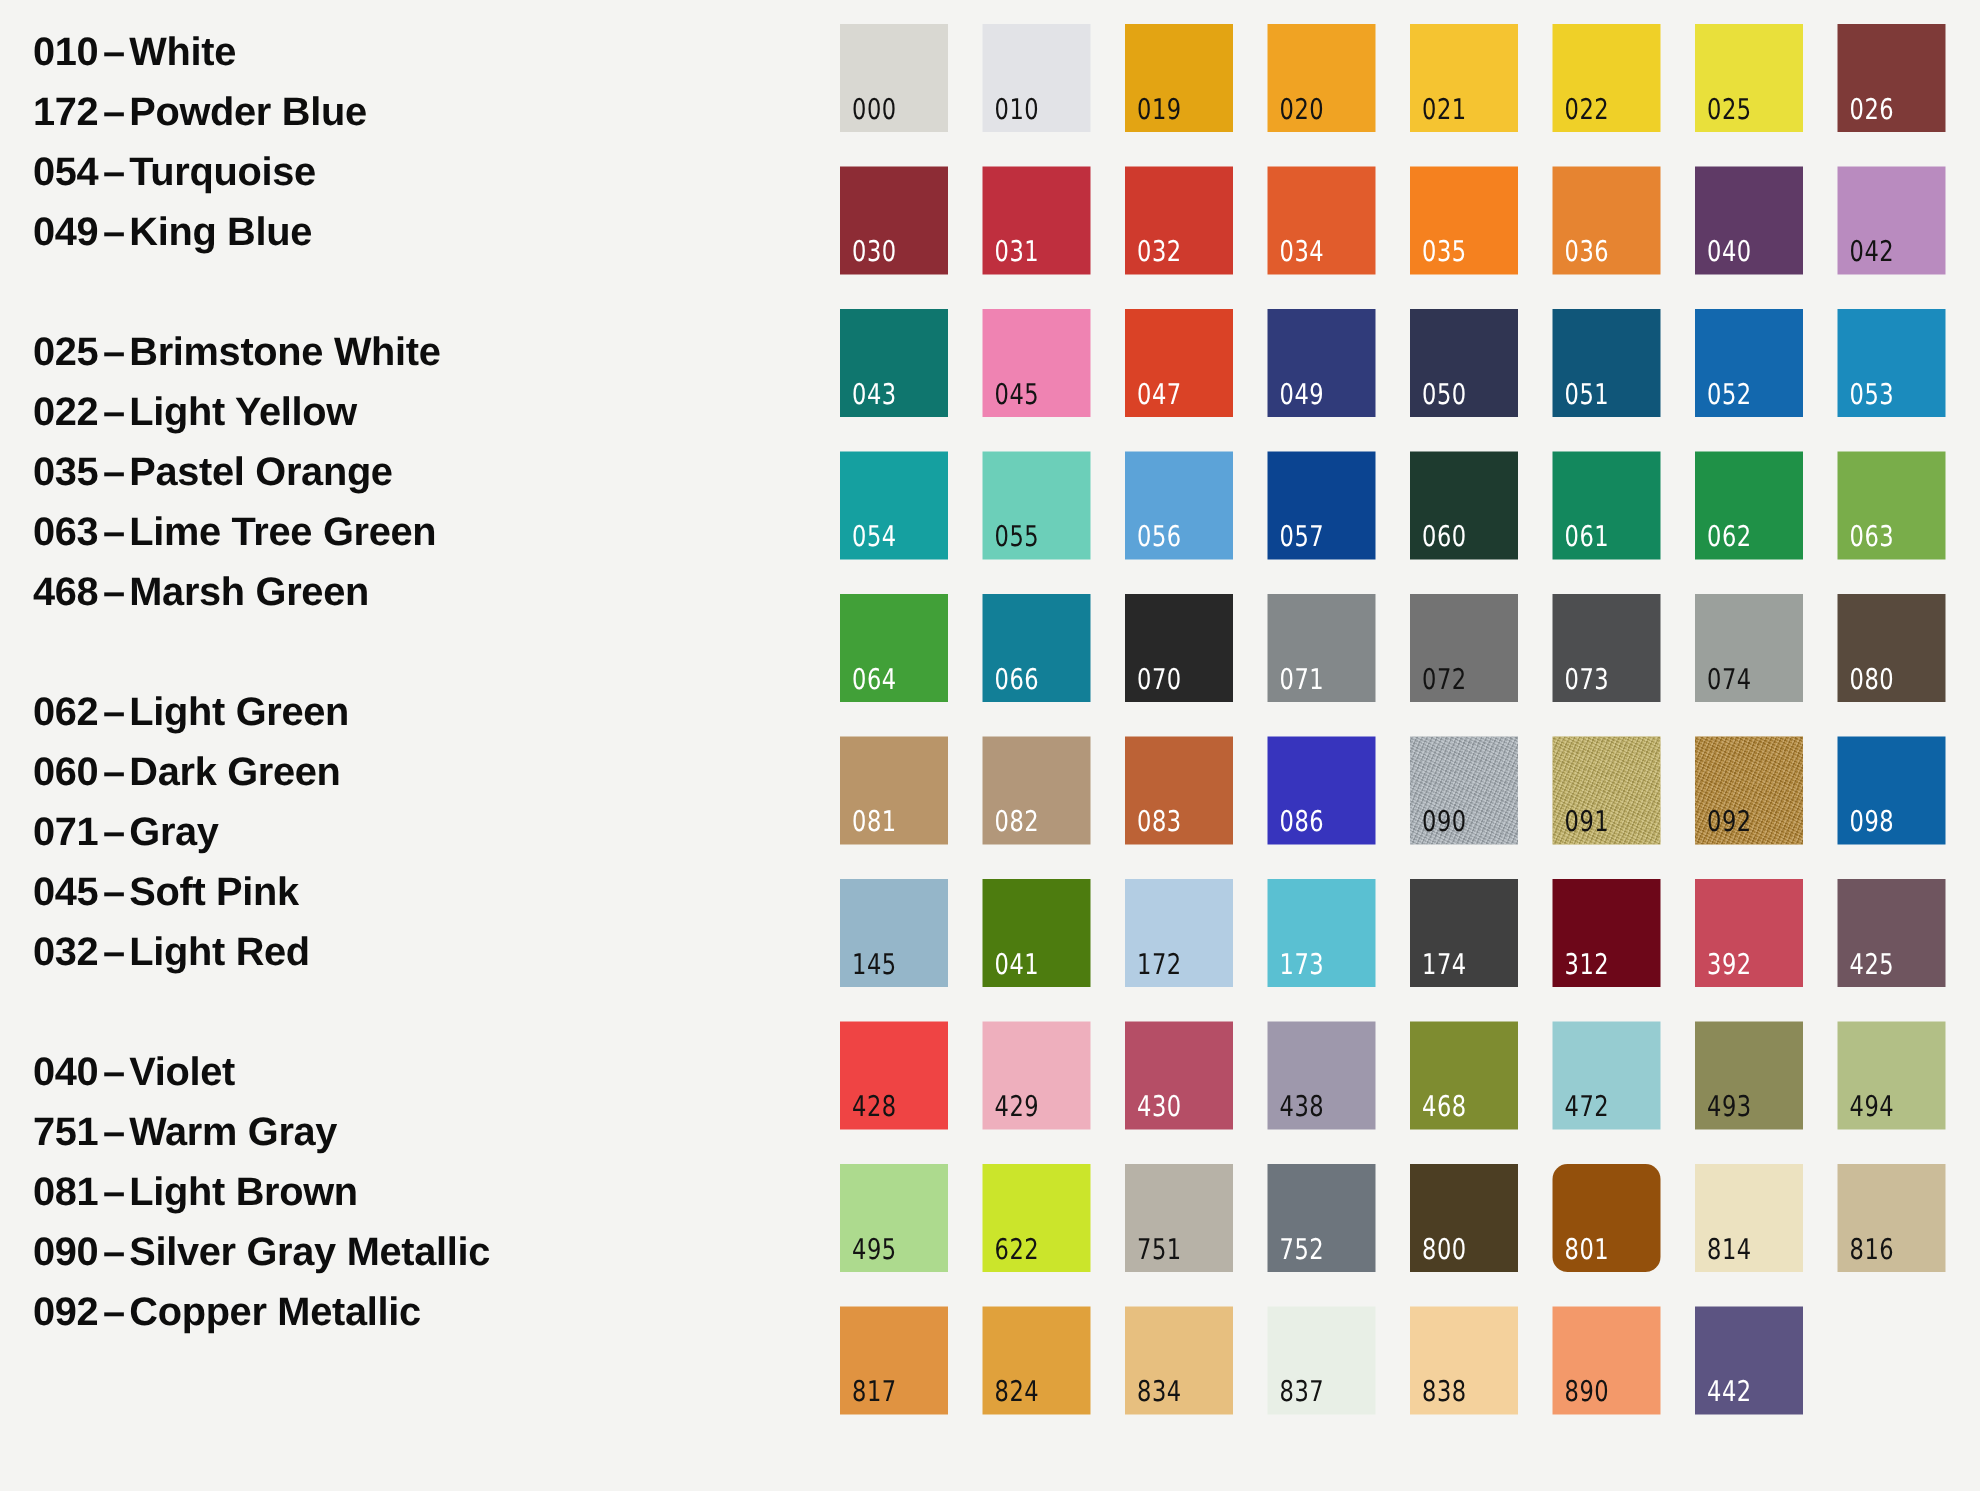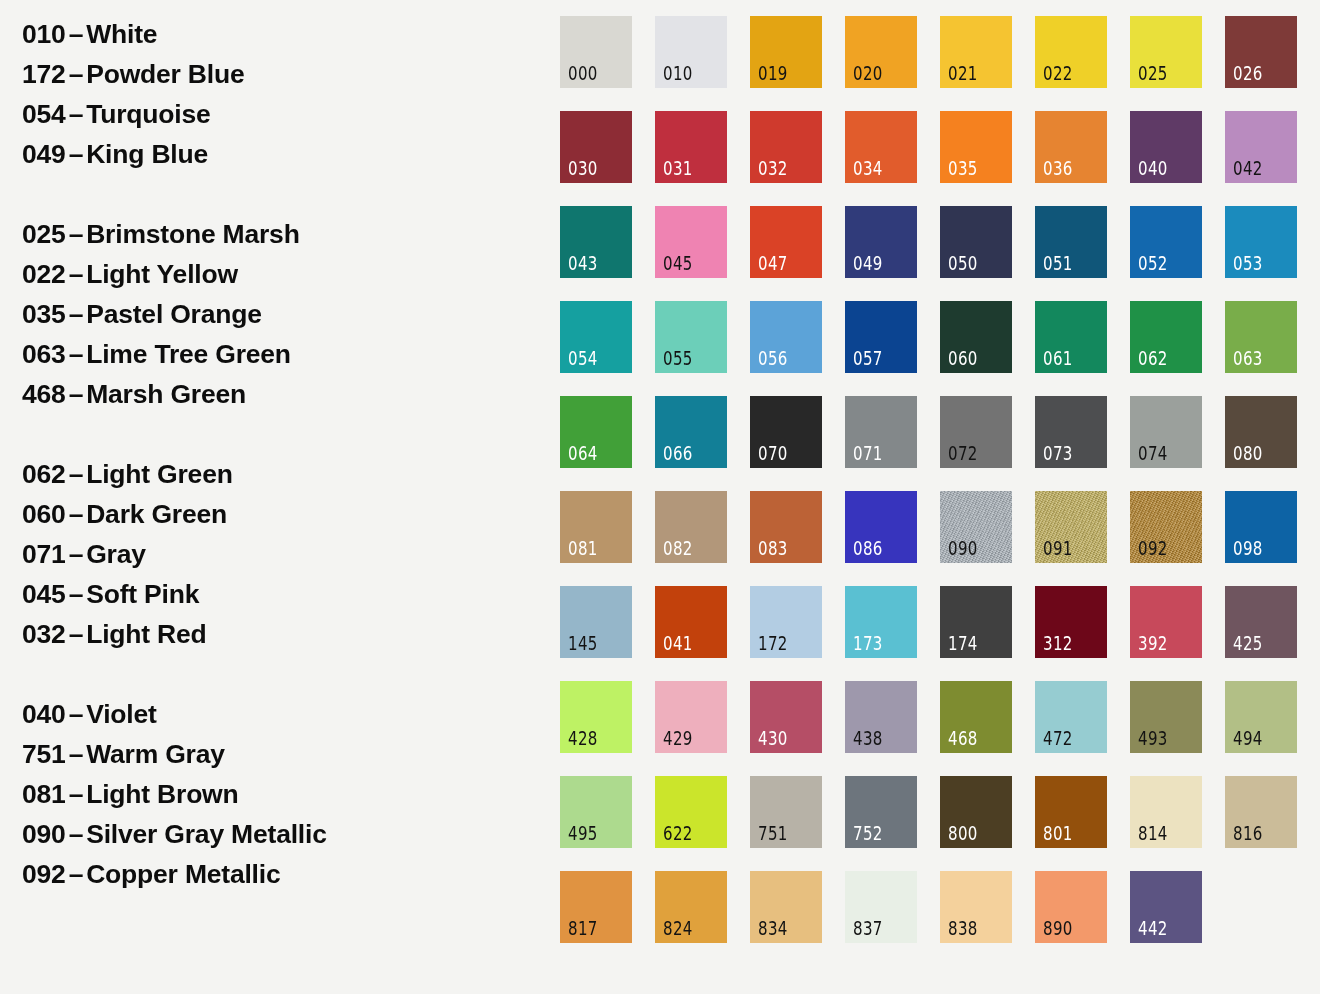--- a/index.html
+++ b/index.html
@@ -107,21 +107,21 @@
 <body style="background: rgb(244, 244, 242);">
 
 <div id="legend">
     <div class="legend-group">
       <div class="legend-line"><span class="legend-code">010</span><span class="legend-dash">–</span><span class="legend-name">White</span></div>
       <div class="legend-line"><span class="legend-code">172</span><span class="legend-dash">–</span><span class="legend-name">Powder Blue</span></div>
       <div class="legend-line"><span class="legend-code">054</span><span class="legend-dash">–</span><span class="legend-name">Turquoise</span></div>
       <div class="legend-line"><span class="legend-code">049</span><span class="legend-dash">–</span><span class="legend-name">King Blue</span></div>
     </div>
     <div class="legend-group">
-      <div class="legend-line"><span class="legend-code">025</span><span class="legend-dash">–</span><span class="legend-name">Brimstone Marsh</span></div>
+      <div class="legend-line"><span class="legend-code">025</span><span class="legend-dash">–</span><span class="legend-name">Brimstone White</span></div>
       <div class="legend-line"><span class="legend-code">022</span><span class="legend-dash">–</span><span class="legend-name">Light Yellow</span></div>
       <div class="legend-line"><span class="legend-code">035</span><span class="legend-dash">–</span><span class="legend-name">Pastel Orange</span></div>
       <div class="legend-line"><span class="legend-code">063</span><span class="legend-dash">–</span><span class="legend-name">Lime Tree Green</span></div>
       <div class="legend-line"><span class="legend-code">468</span><span class="legend-dash">–</span><span class="legend-name">Marsh Green</span></div>
     </div>
     <div class="legend-group">
       <div class="legend-line"><span class="legend-code">062</span><span class="legend-dash">–</span><span class="legend-name">Light Green</span></div>
       <div class="legend-line"><span class="legend-code">060</span><span class="legend-dash">–</span><span class="legend-name">Dark Green</span></div>
       <div class="legend-line"><span class="legend-code">071</span><span class="legend-dash">–</span><span class="legend-name">Gray</span></div>
       <div class="legend-line"><span class="legend-code">045</span><span class="legend-dash">–</span><span class="legend-name">Soft Pink</span></div>
@@ -277,42 +277,42 @@
     </div>
     <div class="swatch dark-text metallic" style="background: rgb(177, 130, 46);">
       <span class="code">092</span>
     </div>
     <div class="swatch light-text" style="background: rgb(13, 99, 165);">
       <span class="code">098</span>
     </div>
     <div class="swatch dark-text" style="background: rgb(149, 182, 201);">
       <span class="code">145</span>
     </div>
-    <div class="swatch light-text" style="background: #c2410c; text-align: center;">
+    <div class="swatch light-text" style="background: #4d7c0f; text-align: center;">
       <span class="code">041</span>
     </div>
     <div class="swatch dark-text" style="background: rgb(179, 205, 227);">
       <span class="code">172</span>
     </div>
     <div class="swatch light-text" style="background: rgb(90, 192, 210);">
       <span class="code">173</span>
     </div>
     <div class="swatch light-text" style="background: #404040; text-align: center;">
       <span class="code">174</span>
     </div>
     <div class="swatch light-text" style="background: rgb(109, 7, 25);">
       <span class="code">312</span>
     </div>
     <div class="swatch light-text" style="background: rgb(199, 73, 91);">
       <span class="code">392</span>
     </div>
     <div class="swatch light-text" style="background: rgb(111, 85, 95);">
       <span class="code">425</span>
     </div>
-    <div class="swatch dark-text" style="background: #bef264; padding-left: 24px;">
+    <div class="swatch dark-text" style="background: #ef4444; padding-left: 24px;">
       <span class="code">428</span>
     </div>
     <div class="swatch dark-text" style="background: rgb(238, 175, 189);">
       <span class="code">429</span>
     </div>
     <div class="swatch light-text" style="background: rgb(181, 78, 102);">
       <span class="code">430</span>
     </div>
     <div class="swatch dark-text" style="background: rgb(158, 152, 172);">
       <span class="code">438</span>
@@ -337,21 +337,21 @@
     </div>
     <div class="swatch dark-text" style="background: rgb(183, 178, 167);">
       <span class="code">751</span>
     </div>
     <div class="swatch light-text" style="background: rgb(109, 117, 125);">
       <span class="code">752</span>
     </div>
     <div class="swatch light-text" style="background: rgb(76, 62, 35);">
       <span class="code">800</span>
     </div>
-    <div class="swatch light-text" style="background: rgb(147, 80, 12);">
+    <div class="swatch light-text" style="background: rgb(147, 80, 12); border-radius: 10px;">
       <span class="code">801</span>
     </div>
     <div class="swatch dark-text" style="background: rgb(236, 226, 192);">
       <span class="code">814</span>
     </div>
     <div class="swatch dark-text" style="background: rgb(203, 188, 153);">
       <span class="code">816</span>
     </div>
     <div class="swatch dark-text" style="background: rgb(224, 147, 65);">
       <span class="code">817</span>

